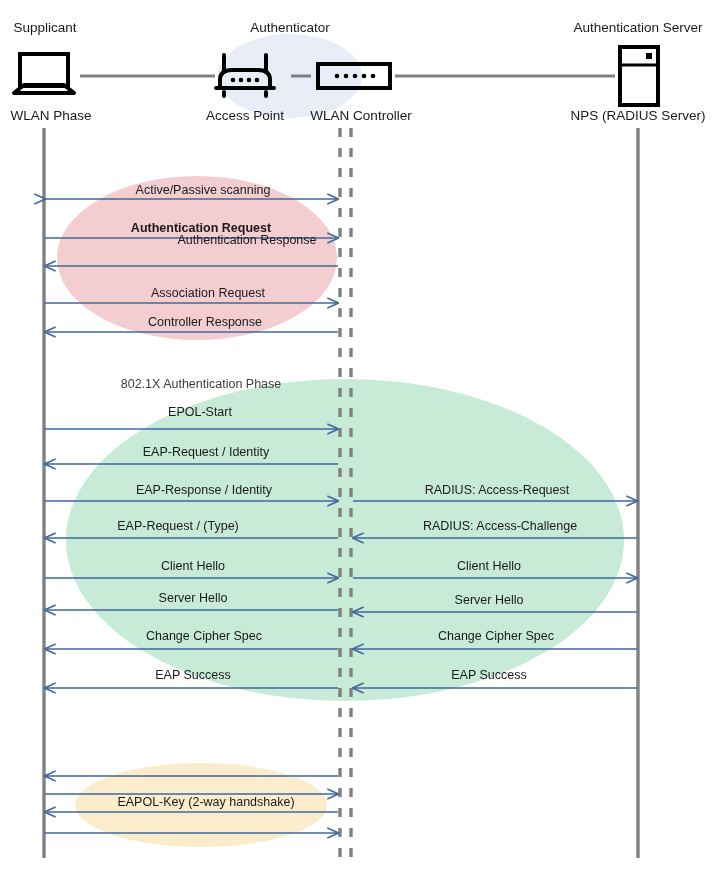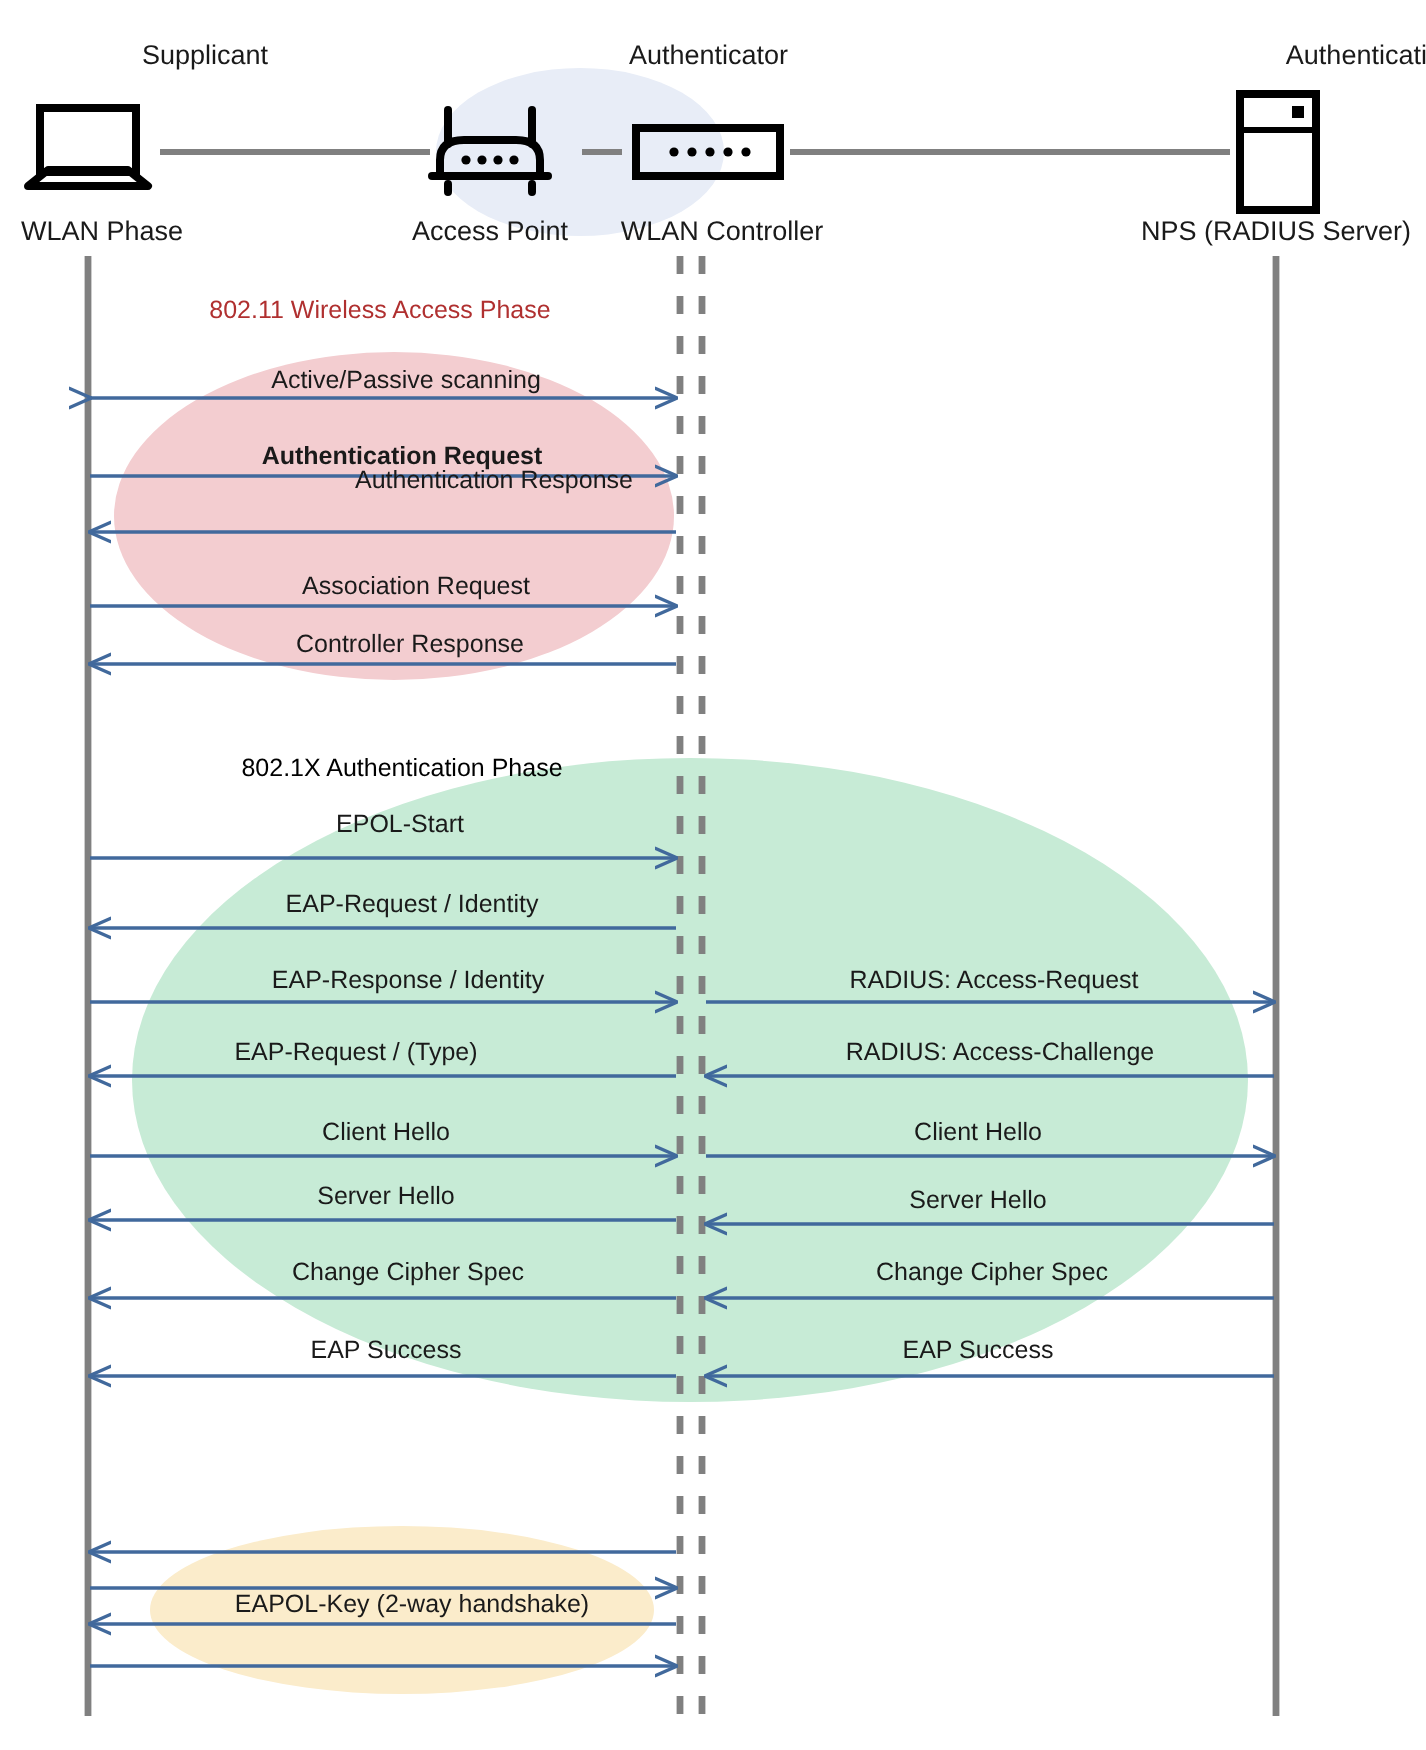--- a/index.html
+++ b/index.html
@@ -20,22 +20,21 @@
     left: 0;
     top: 0;
     width: 713px;
     height: 875px;
   }
   .hdr-title {
     position: absolute;
     font-size: 13.5px;
     color: #1a1a1a;
     white-space: nowrap;
-    text-align: right;
-    padding-left: 44px;
+    text-align: center;
   }
   .node-label {
     position: absolute;
     font-size: 13.5px;
     color: #1a1a1a;
     white-space: nowrap;
     text-align: center;
   }
   .msg-label {
     position: absolute;
@@ -151,22 +150,21 @@
 
   <div class="hdr-title" style="left:0px; top:20px; width:90px;">Supplicant</div>
   <div class="hdr-title" style="left:230px; top:20px; width:120px;">Authenticator</div>
   <div class="hdr-title" style="left:548px; top:20px; width:180px;">Authentication Server</div>
 
   <div class="node-label" style="left:0px; top:108px; width:102px;">WLAN Phase</div>
   <div class="node-label" style="left:192px; top:108px; width:106px;">Access Point</div>
   <div class="node-label" style="left:300px; top:108px; width:122px;">WLAN Controller</div>
   <div class="node-label" style="left:548px; top:108px; width:180px;">NPS (RADIUS Server)</div>
 
-  <div class="phase-label" style="left:190px; top:146px; color:#b03030;">802.11 Wireless Access Phase</div>
-  <div class="phase-label" style="left:201px; top:375px; color:#000000;">802.1X Authentication Phase</div>
+  <div class="phase-label" style="left:201px; top:375px; color:#404040;">802.1X Authentication Phase</div>
 
   <div class="msg-label" style="left:203px; top:183px;">Active/Passive scanning</div>
   <div class="msg-label" style="left:201px; top:221px;font-weight:bold;">Authentication Request</div>
   <div class="msg-label" style="left:201px; top:233px;margin-left:46px;">Authentication Response</div>
   <div class="msg-label" style="left:208px; top:286px;">Association Request</div>
   <div class="msg-label" style="left:205px; top:315px;">Controller Response</div>
 
   <div class="msg-label" style="left:200px; top:405px;">EPOL-Start</div>
   <div class="msg-label" style="left:206px; top:445px;">EAP-Request / Identity</div>
   <div class="msg-label" style="left:204px; top:483px;">EAP-Response / Identity</div>

